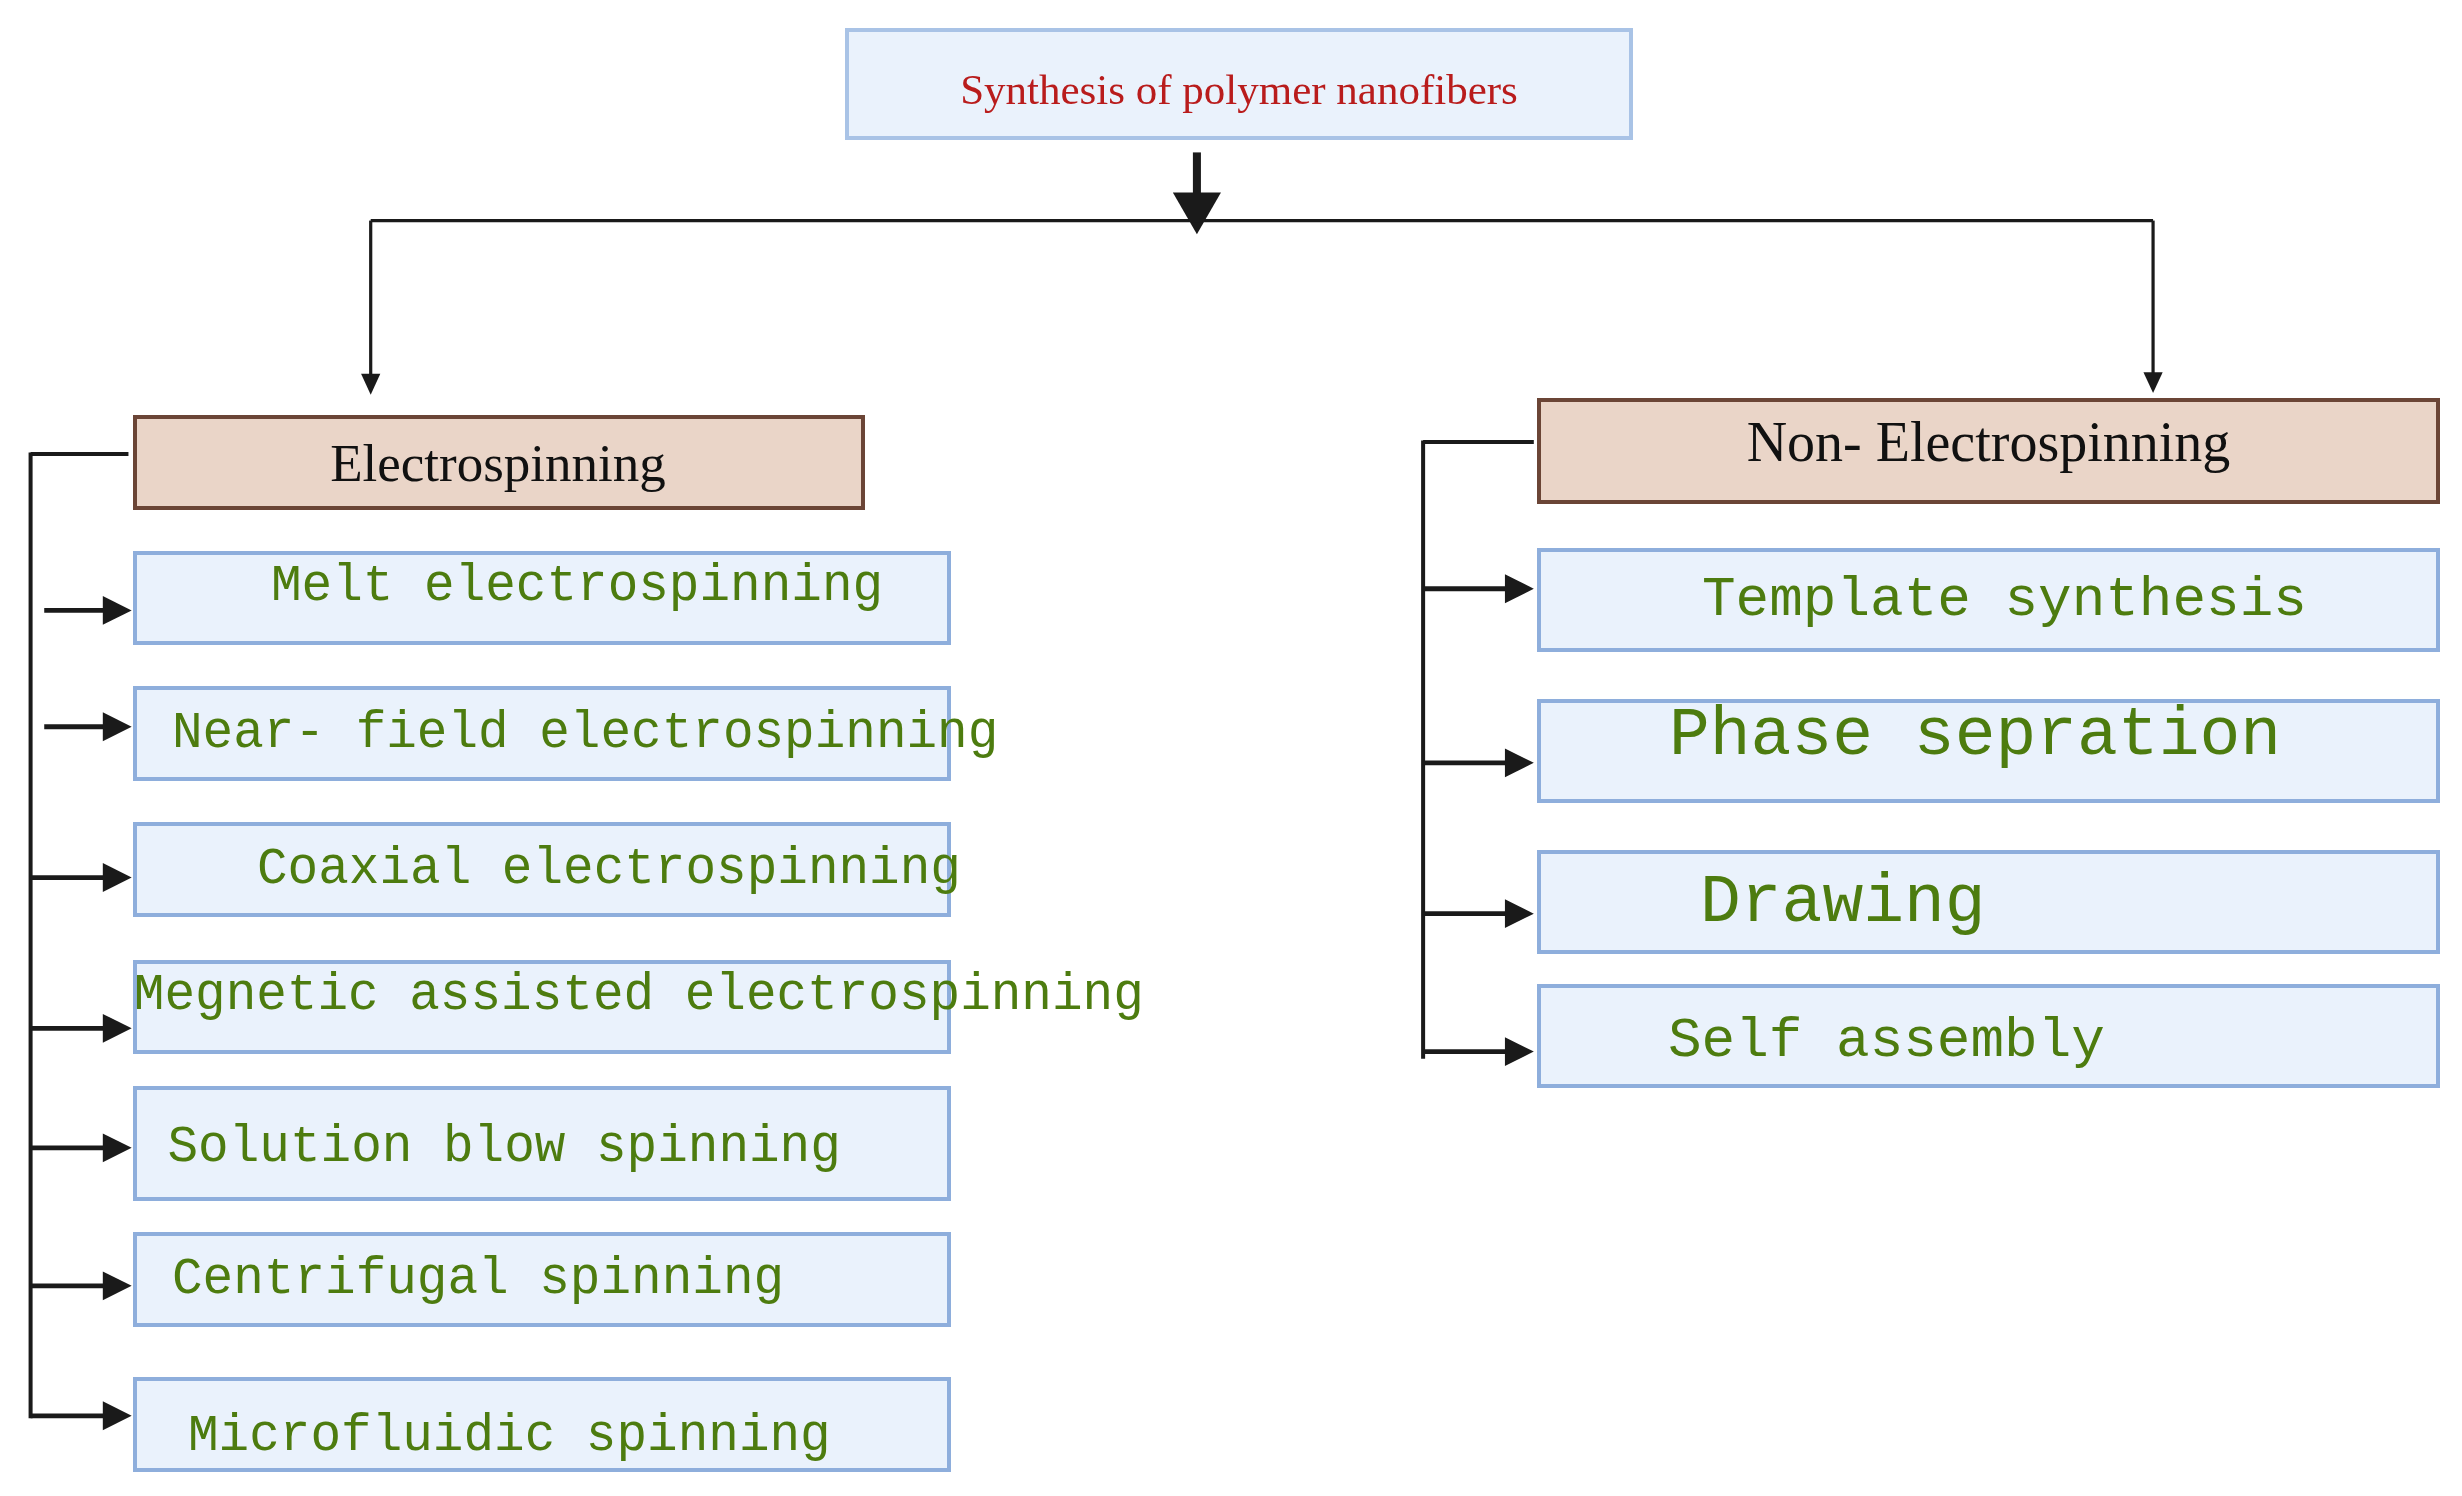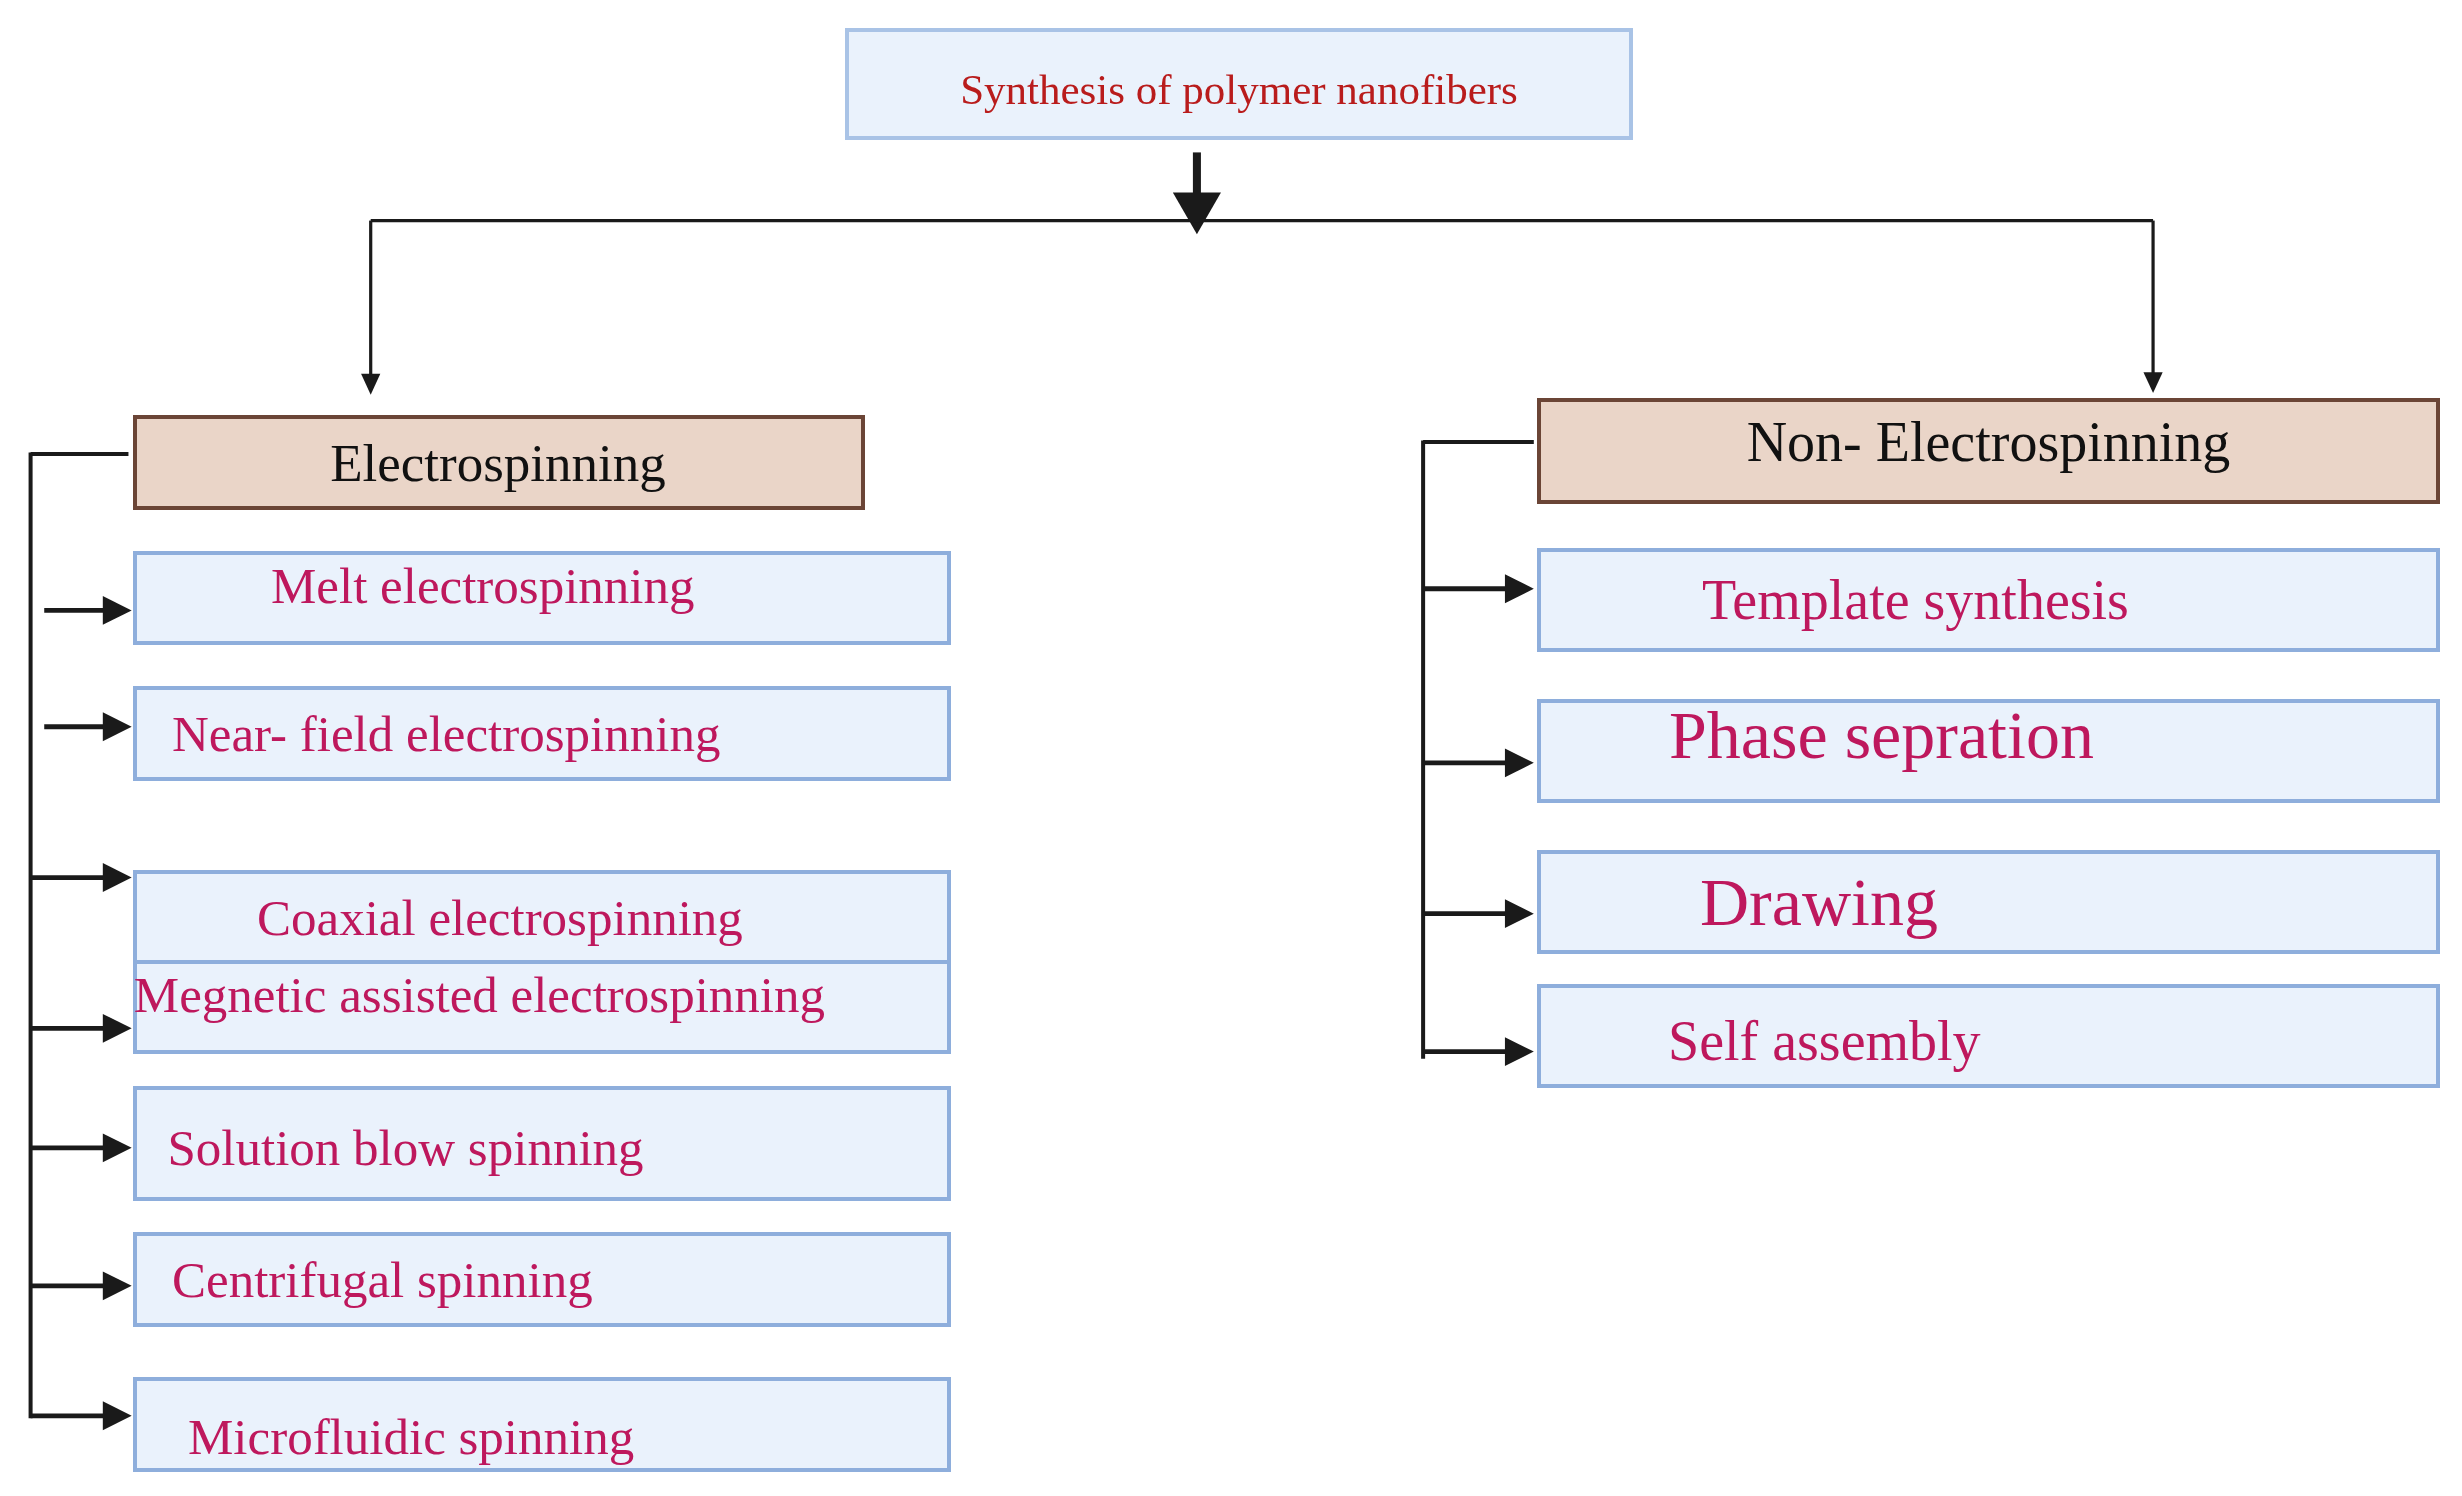--- a/index.html
+++ b/index.html
@@ -3,21 +3,21 @@
 <meta charset="utf-8">
 <style>
   html, body { margin:0; padding:0; background:#ffffff; }
   body { width:2462px; height:1496px; position:relative; overflow:hidden; }
   .box { position:absolute; box-sizing:border-box; display:flex; align-items:center; }
   .root { background:#eaf2fc; border:4px solid #a9c3e6; justify-content:center;
           font-family:Liberation Serif, serif; font-size:43px; color:#b91c1c; padding-top:11.2px; }
   .cat { background:#ead5c8; border:4.8px solid #6b4536;
          font-family:"Liberation Serif", serif; font-size:53px; color:#111; justify-content:center; }
   .leaf { background:#eaf2fc; border:4.8px solid #8eaedc;
-          font-family:Liberation Serif, serif; font-size:51px; color:#be185d; white-space:nowrap; }
+          font-family:Liberation Mono, monospace; font-size:51px; color:#4d7c0f; white-space:nowrap; }
   svg.wires { position:absolute; left:0; top:0; }
 </style>
 </head>
 <body>
 
 <svg class="wires" width="2462" height="1496" viewBox="0 0 3069 1865">
   <defs>
     <marker id="ah" markerWidth="10" markerHeight="10" refX="9" refY="5" orient="auto" markerUnits="userSpaceOnUse">
       <path d="M0,0 L10,5 L0,10 z" fill="#1a1a1a"></path>
     </marker>
@@ -107,21 +107,21 @@
 <div class="box cat" style="left:1537px; top:398px; width:903px; height:106px;">
   <span style="margin-left:0px; font-size:56px; margin-top:-17.7px;">Non- Electrospinning</span>
 </div>
 
 <div class="box leaf" style="left:133px; top:551px; width:818px; height:94px;">
   <span style="margin-left:134px; margin-top:-24px;">Melt electrospinning</span>
 </div>
 <div class="box leaf" style="left:133px; top:686px; width:818px; height:95px;">
   <span style="margin-left:35px;">Near- field electrospinning</span>
 </div>
-<div class="box leaf" style="left:133px; top:822px; width:818px; height:95px;margin-top:48px;">
+<div class="box leaf" style="left:133px; top:822px; width:818px; height:95px;">
   <span style="margin-left:120px;">Coaxial electrospinning</span>
 </div>
 <div class="box leaf" style="left:133px; top:960px; width:818px; height:94px; overflow:visible;">
   <span style="margin-left:-3.2px; margin-top:-24px;">Megnetic assisted electrospinning</span>
 </div>
 <div class="box leaf" style="left:133px; top:1086px; width:818px; height:115px;">
   <span style="margin-left:30.5px; margin-top:8px;">Solution blow spinning</span>
 </div>
 <div class="box leaf" style="left:133px; top:1232px; width:818px; height:95px;">
   <span style="margin-left:35px;">Centrifugal spinning</span>

